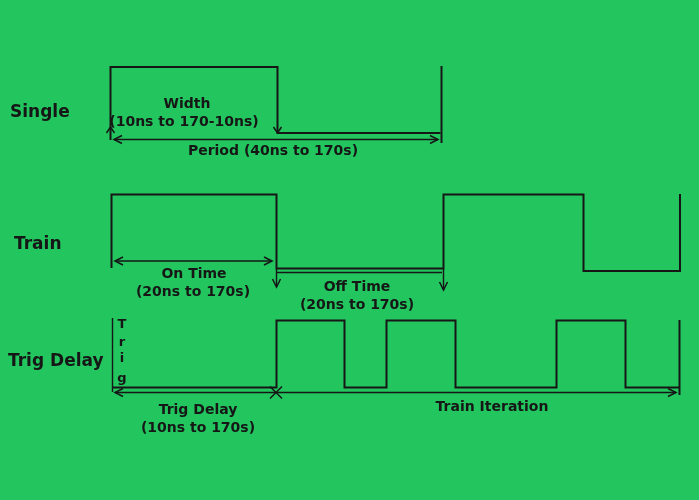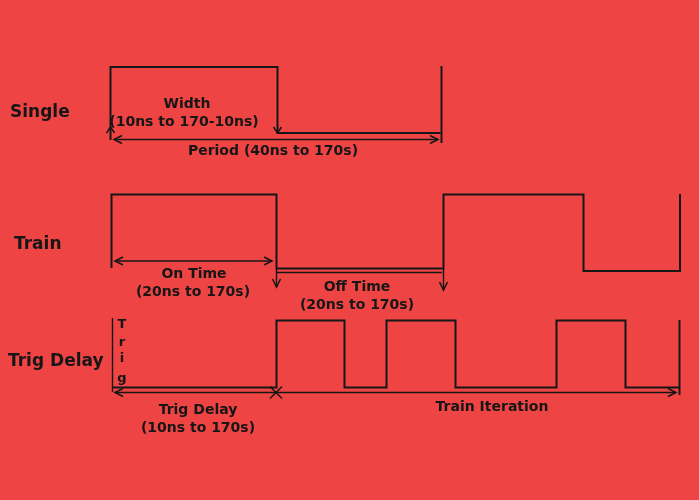--- a/index.html
+++ b/index.html
@@ -1,20 +1,20 @@
 <!DOCTYPE html>
 <html><head>
 <meta charset="utf-8">
 <style>
   html, body { margin: 0; padding: 0; background: #ffffff; }
   .stage {
     position: relative;
     width: 699px;
     height: 500px;
-    background: #ef4444;
+    background: #22c55e;
     overflow: hidden;
     font-family: "DejaVu Sans", "Liberation Sans", sans-serif;
     text-decoration: underline;
   }
   svg text {
     font-family: "DejaVu Sans", "Liberation Sans", sans-serif;
     font-weight: bold;
     fill: #161616;
   }
   .row-label   { font-size: 17px; }

